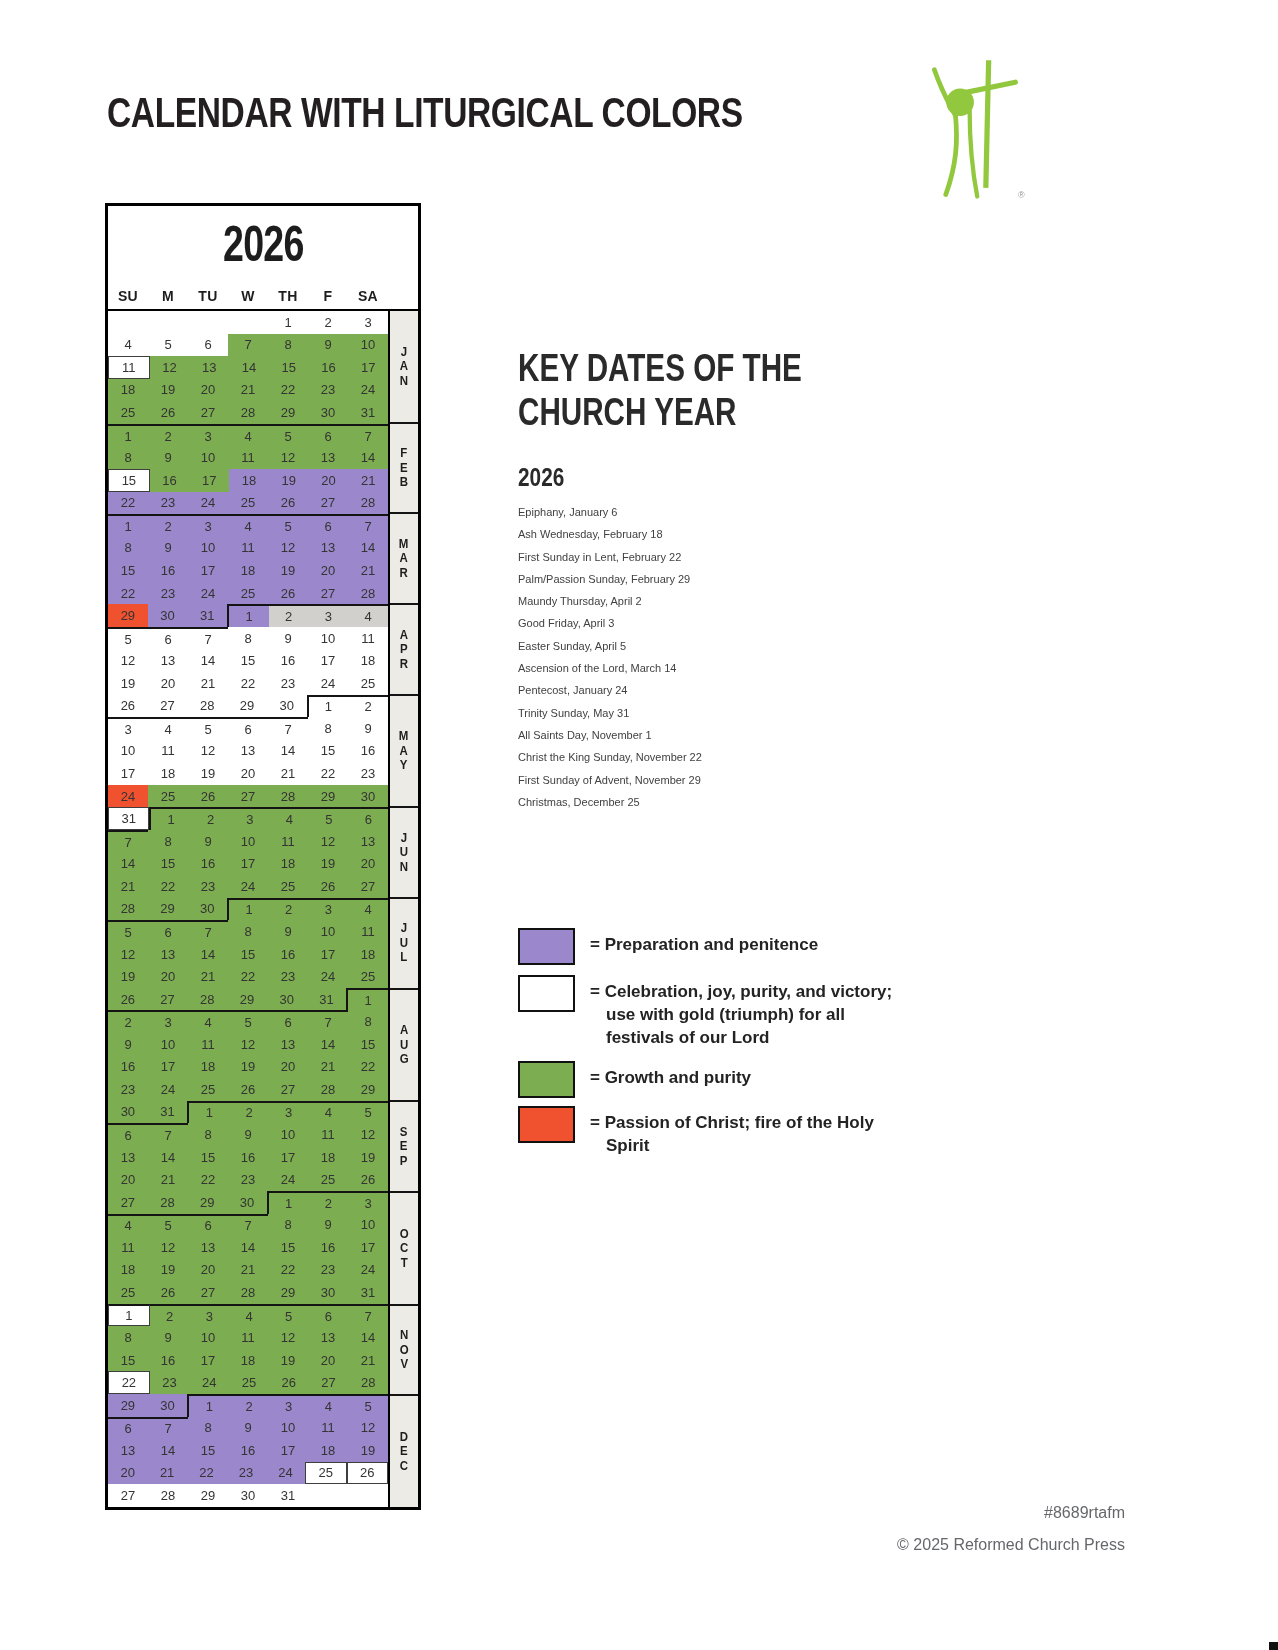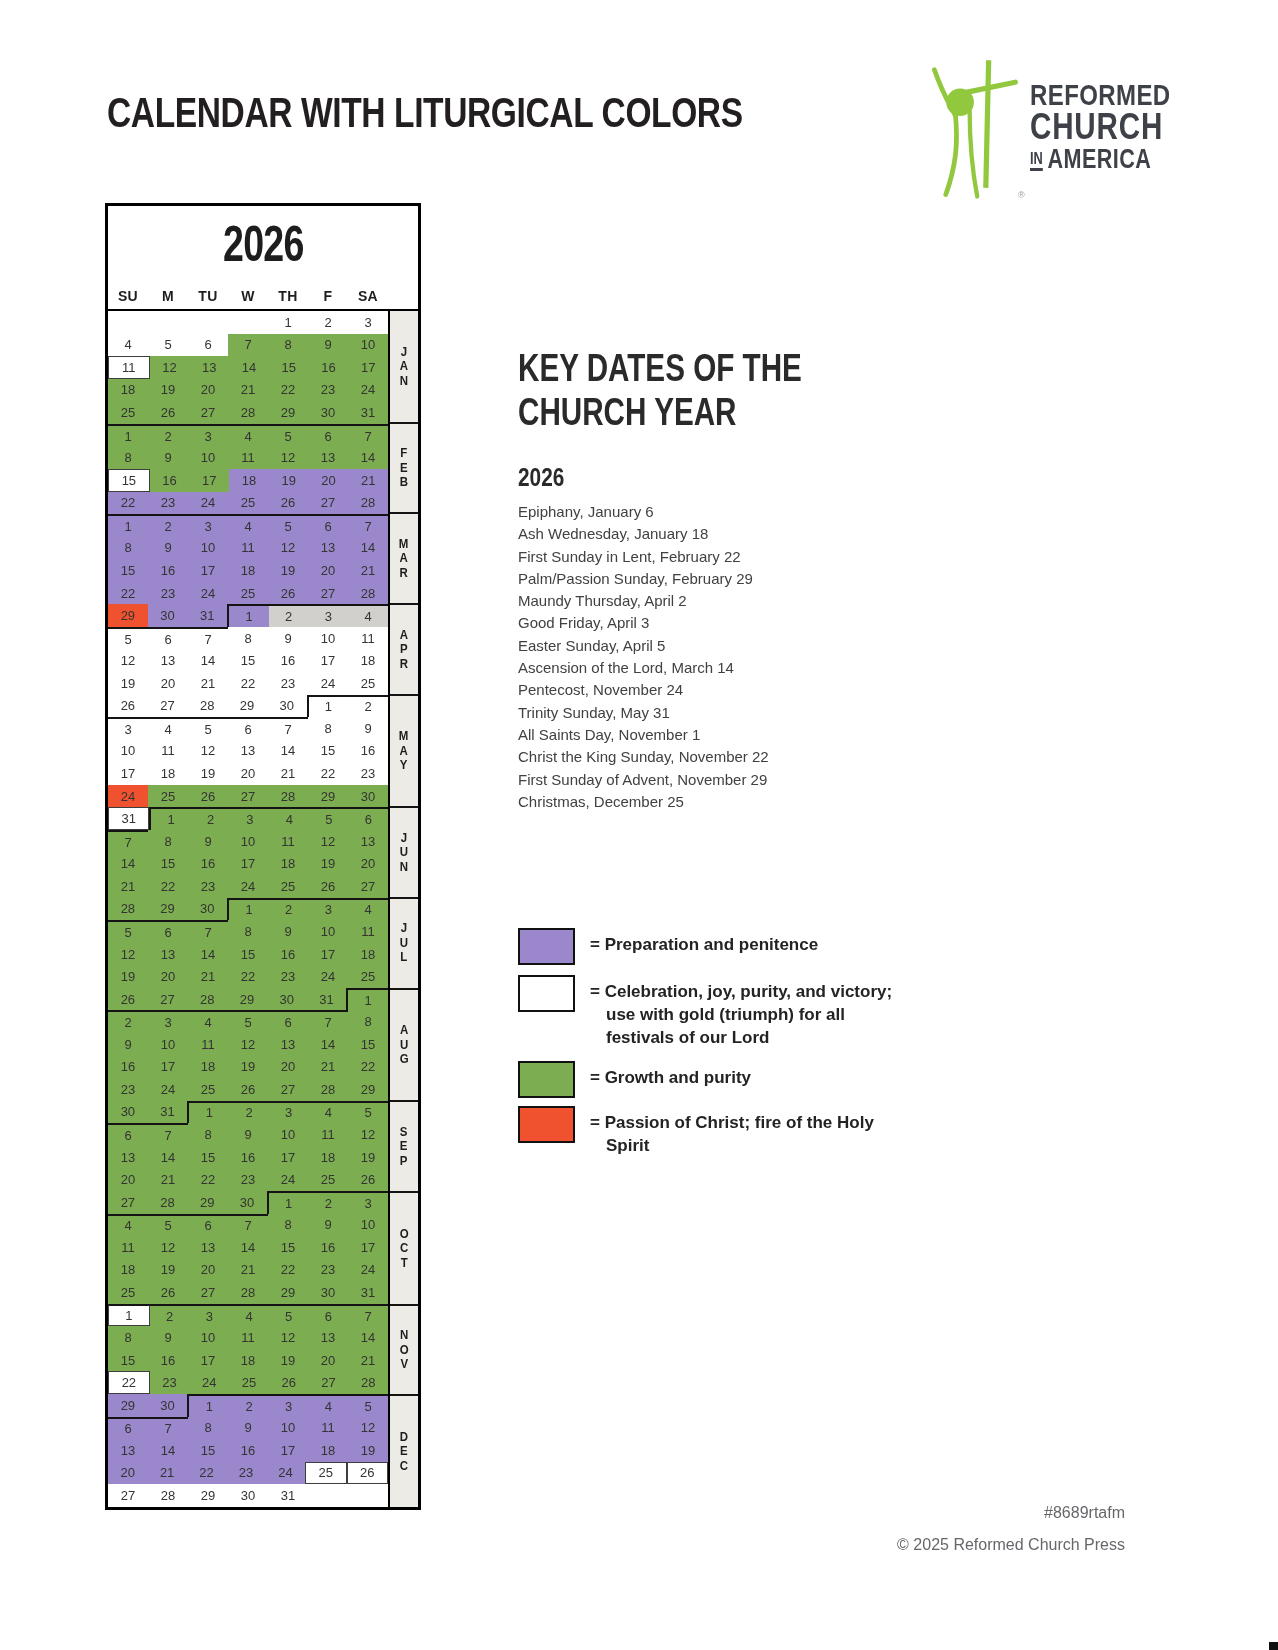--- a/index.html
+++ b/index.html
@@ -41,21 +41,21 @@
   .month-letters{font-size:13.5px;font-weight:bold;line-height:14.5px;text-align:center;
                  white-space:pre-line;color:#1d1d1d;transform:scaleX(0.85);}
 
   
   .key-dates{position:absolute;left:518px;top:346px;width:430px;}
   .kd-heading{font-size:38px;font-weight:bold;line-height:44px;color:#2a2a2a;}
   .kd-heading div{transform:scaleX(0.78);transform-origin:left center;white-space:nowrap;}
   .kd-year{margin-top:28px;font-size:26px;font-weight:bold;color:#2a2a2a;}
   .kd-year span{display:inline-block;transform:scaleX(0.8);transform-origin:left center;}
   .key-dates-list{margin-top:8px;}
-  .key-date{font-size:15px;line-height:22.3px;color:#414141;}
+  .key-date{font-size:11px;line-height:22.3px;color:#414141;}
 
   
   .legend{position:absolute;left:518px;top:928px;width:400px;}
   .legend-row{display:flex;align-items:flex-start;margin-bottom:10px;}
   .legend-row:nth-child(2){margin-bottom:12px;}
   .legend-row:nth-child(3){margin-bottom:8px;}
   .legend-row:nth-child(4){margin-bottom:19px;}
   .legend-swatch{width:57px;height:37px;flex:0 0 57px;border:2.5px solid #111;box-sizing:border-box;margin-right:15px;}
   .legend-text{font-size:17px;font-weight:bold;color:#232323;line-height:23px;width:300px;
                margin-top:5px;text-indent:-16px;padding-left:16px;}
@@ -78,28 +78,20 @@
   <div class="logo">
     <svg width="100" height="148" viewBox="0 0 105 150">
       <path d="M70 6 L67 140" stroke="#92C83E" stroke-width="5.5" fill="none"></path>
       <path d="M45 40 L98 29" stroke="#92C83E" stroke-width="5.5" fill="none" stroke-linecap="round"></path>
       <path d="M13 16 C22 42 30 54 35 64" stroke="#92C83E" stroke-width="5" fill="none" stroke-linecap="round"></path>
       <path d="M35 62 C38 92 36 116 25 147" stroke="#92C83E" stroke-width="5" fill="none" stroke-linecap="round"></path>
       <path d="M50 58 C50 92 52 118 58 149" stroke="#92C83E" stroke-width="4.5" fill="none" stroke-linecap="round"></path>
       <circle cx="40" cy="50" r="14.5" fill="#92C83E"></circle>
     </svg>
     <span class="logo-reg">®</span>
-    <div class="logo-text">
-      <div class="logo-line1">REFORMED</div>
-      <div class="logo-line2">CHURCH</div>
-      <div class="logo-line3">
-        <span class="logo-in">IN</span>
-        <span class="logo-america">AMERICA</span>
-      </div>
-    </div>
   </div>
 
   <div class="calendar">
     <div class="cal-header">
       <div class="cal-year"><span>2026</span></div>
       <div class="day-headers" id="day-headers">
           <div class="dayname">SU</div>
           <div class="dayname">M</div>
           <div class="dayname">TU</div>
           <div class="dayname">W</div>
@@ -654,28 +646,28 @@
   </div>
 
   <div class="key-dates">
     <div class="kd-heading">
       <div>KEY DATES OF THE</div>
       <div>CHURCH YEAR</div>
     </div>
     <div class="kd-year"><span>2026</span></div>
     <div class="key-dates-list" id="key-dates-list">
         <div class="key-date">Epiphany, January 6</div>
-        <div class="key-date">Ash Wednesday, January 18</div>
+        <div class="key-date">Ash Wednesday, February 18</div>
         <div class="key-date">First Sunday in Lent, February 22</div>
         <div class="key-date">Palm/Passion Sunday, February 29</div>
         <div class="key-date">Maundy Thursday, April 2</div>
         <div class="key-date">Good Friday, April 3</div>
         <div class="key-date">Easter Sunday, April 5</div>
         <div class="key-date">Ascension of the Lord, March 14</div>
-        <div class="key-date">Pentecost, November 24</div>
+        <div class="key-date">Pentecost, January 24</div>
         <div class="key-date">Trinity Sunday, May 31</div>
         <div class="key-date">All Saints Day, November 1</div>
         <div class="key-date">Christ the King Sunday, November 22</div>
         <div class="key-date">First Sunday of Advent, November 29</div>
         <div class="key-date">Christmas, December 25</div>
       </div>
   </div>
 
   <div class="legend" id="legend">
       <div class="legend-row">

